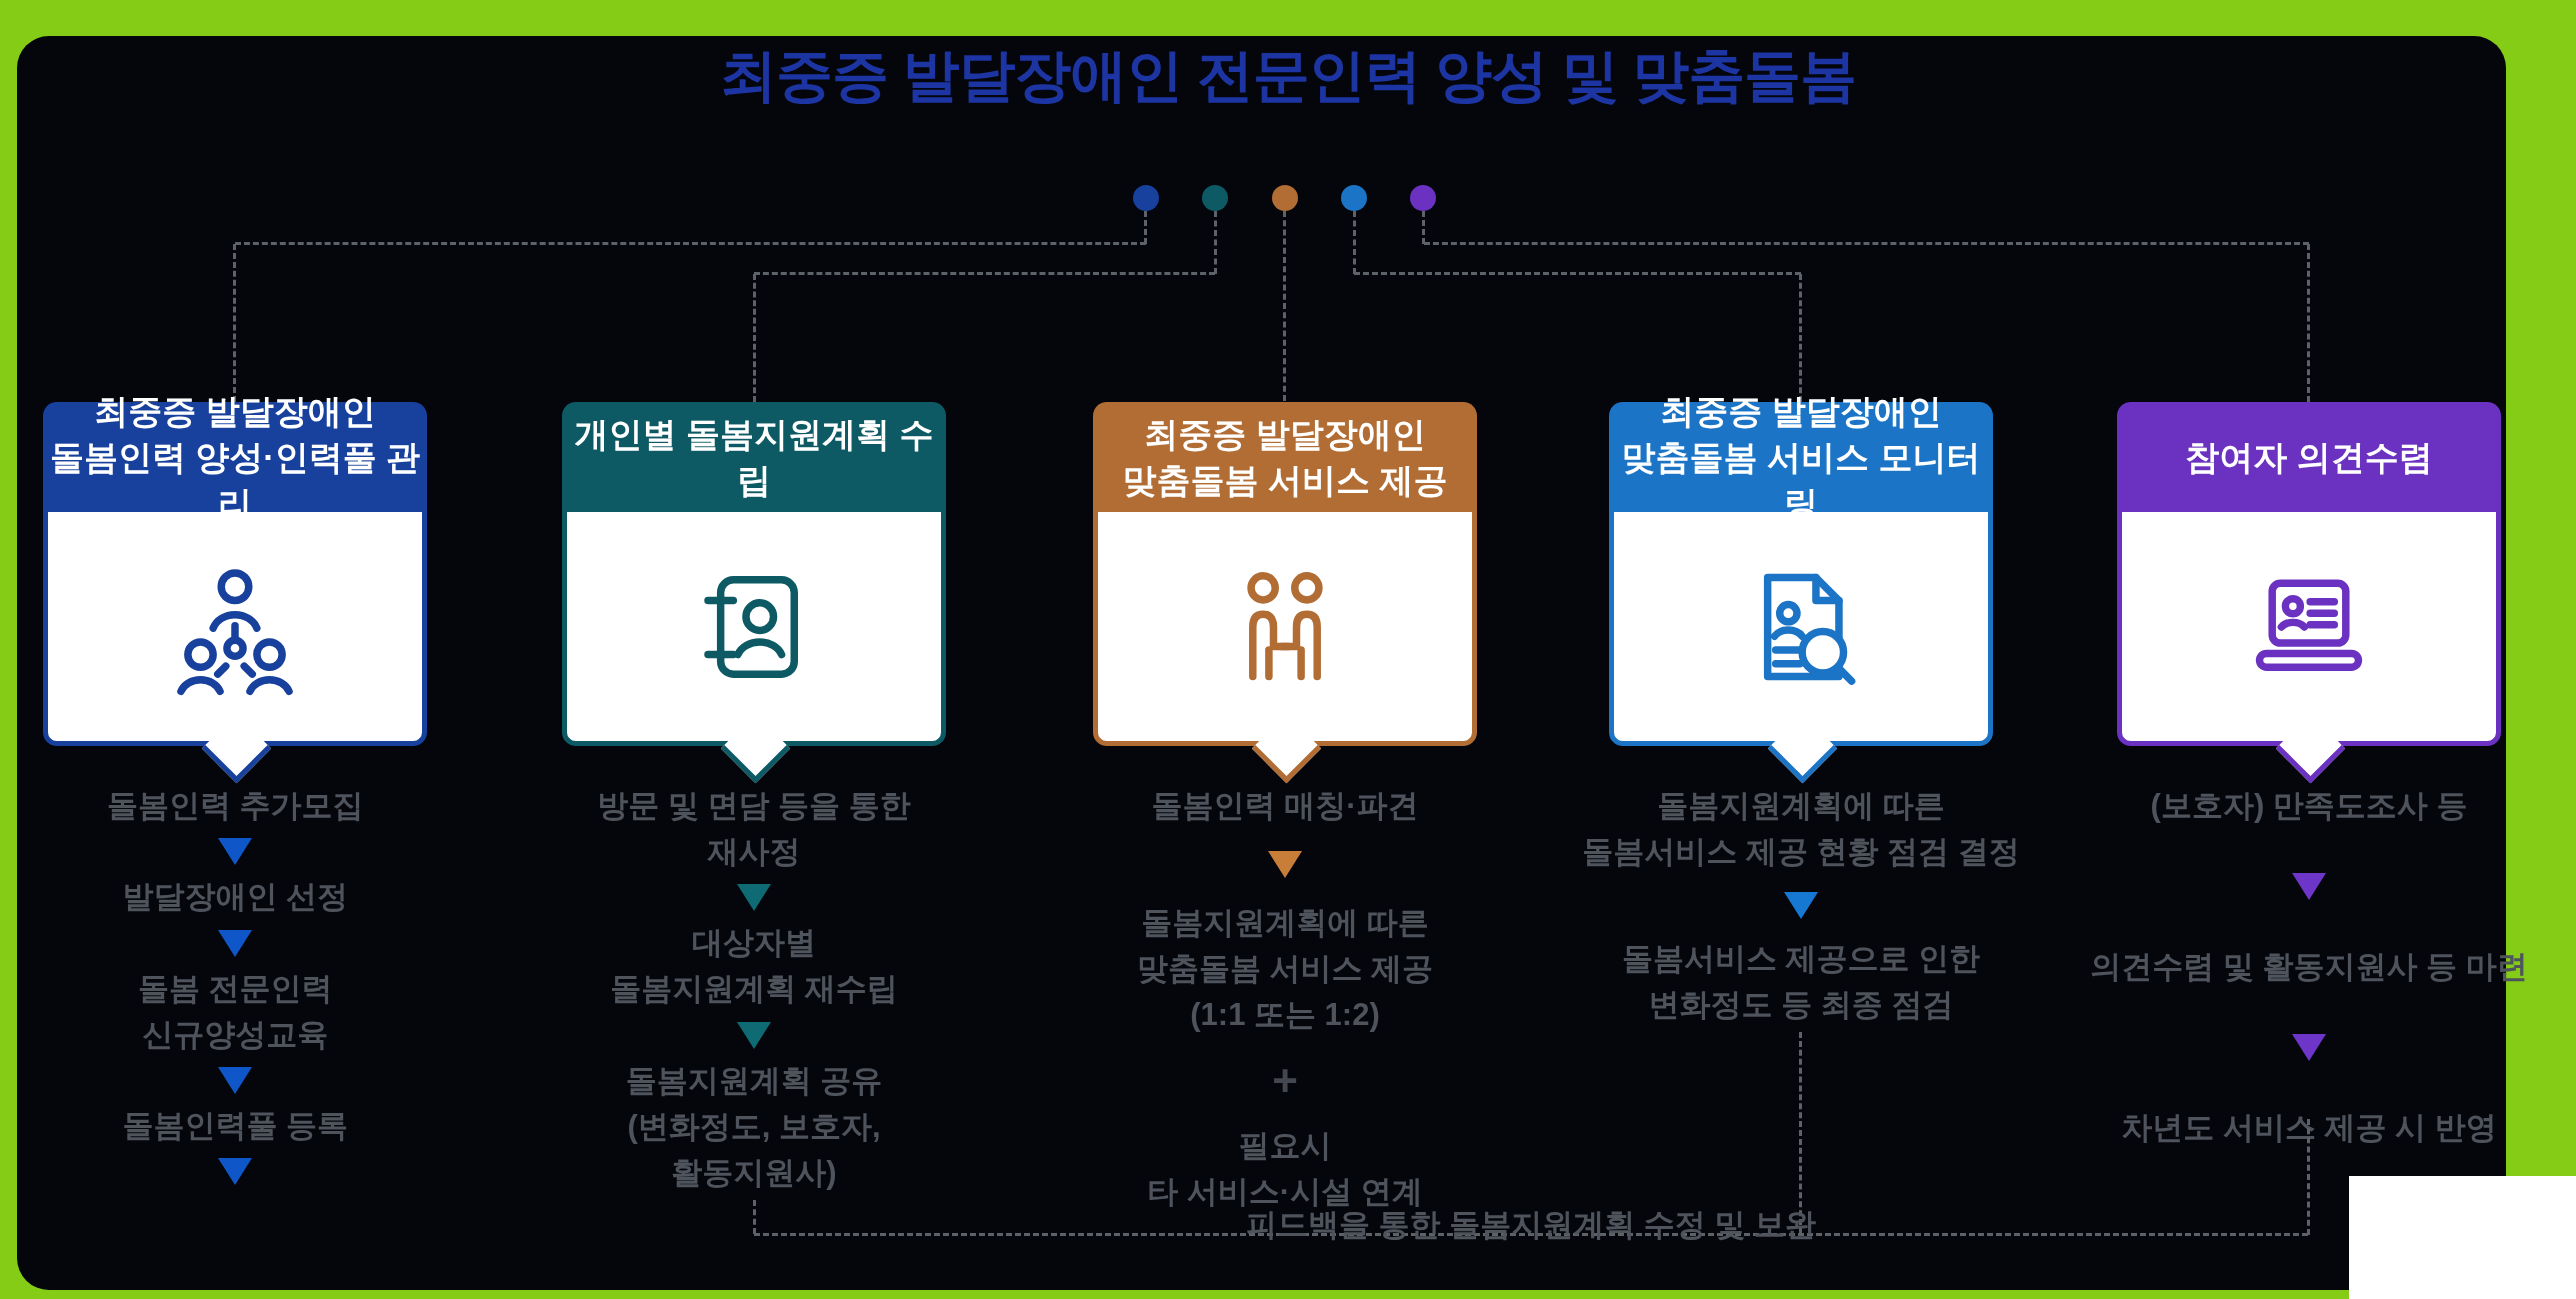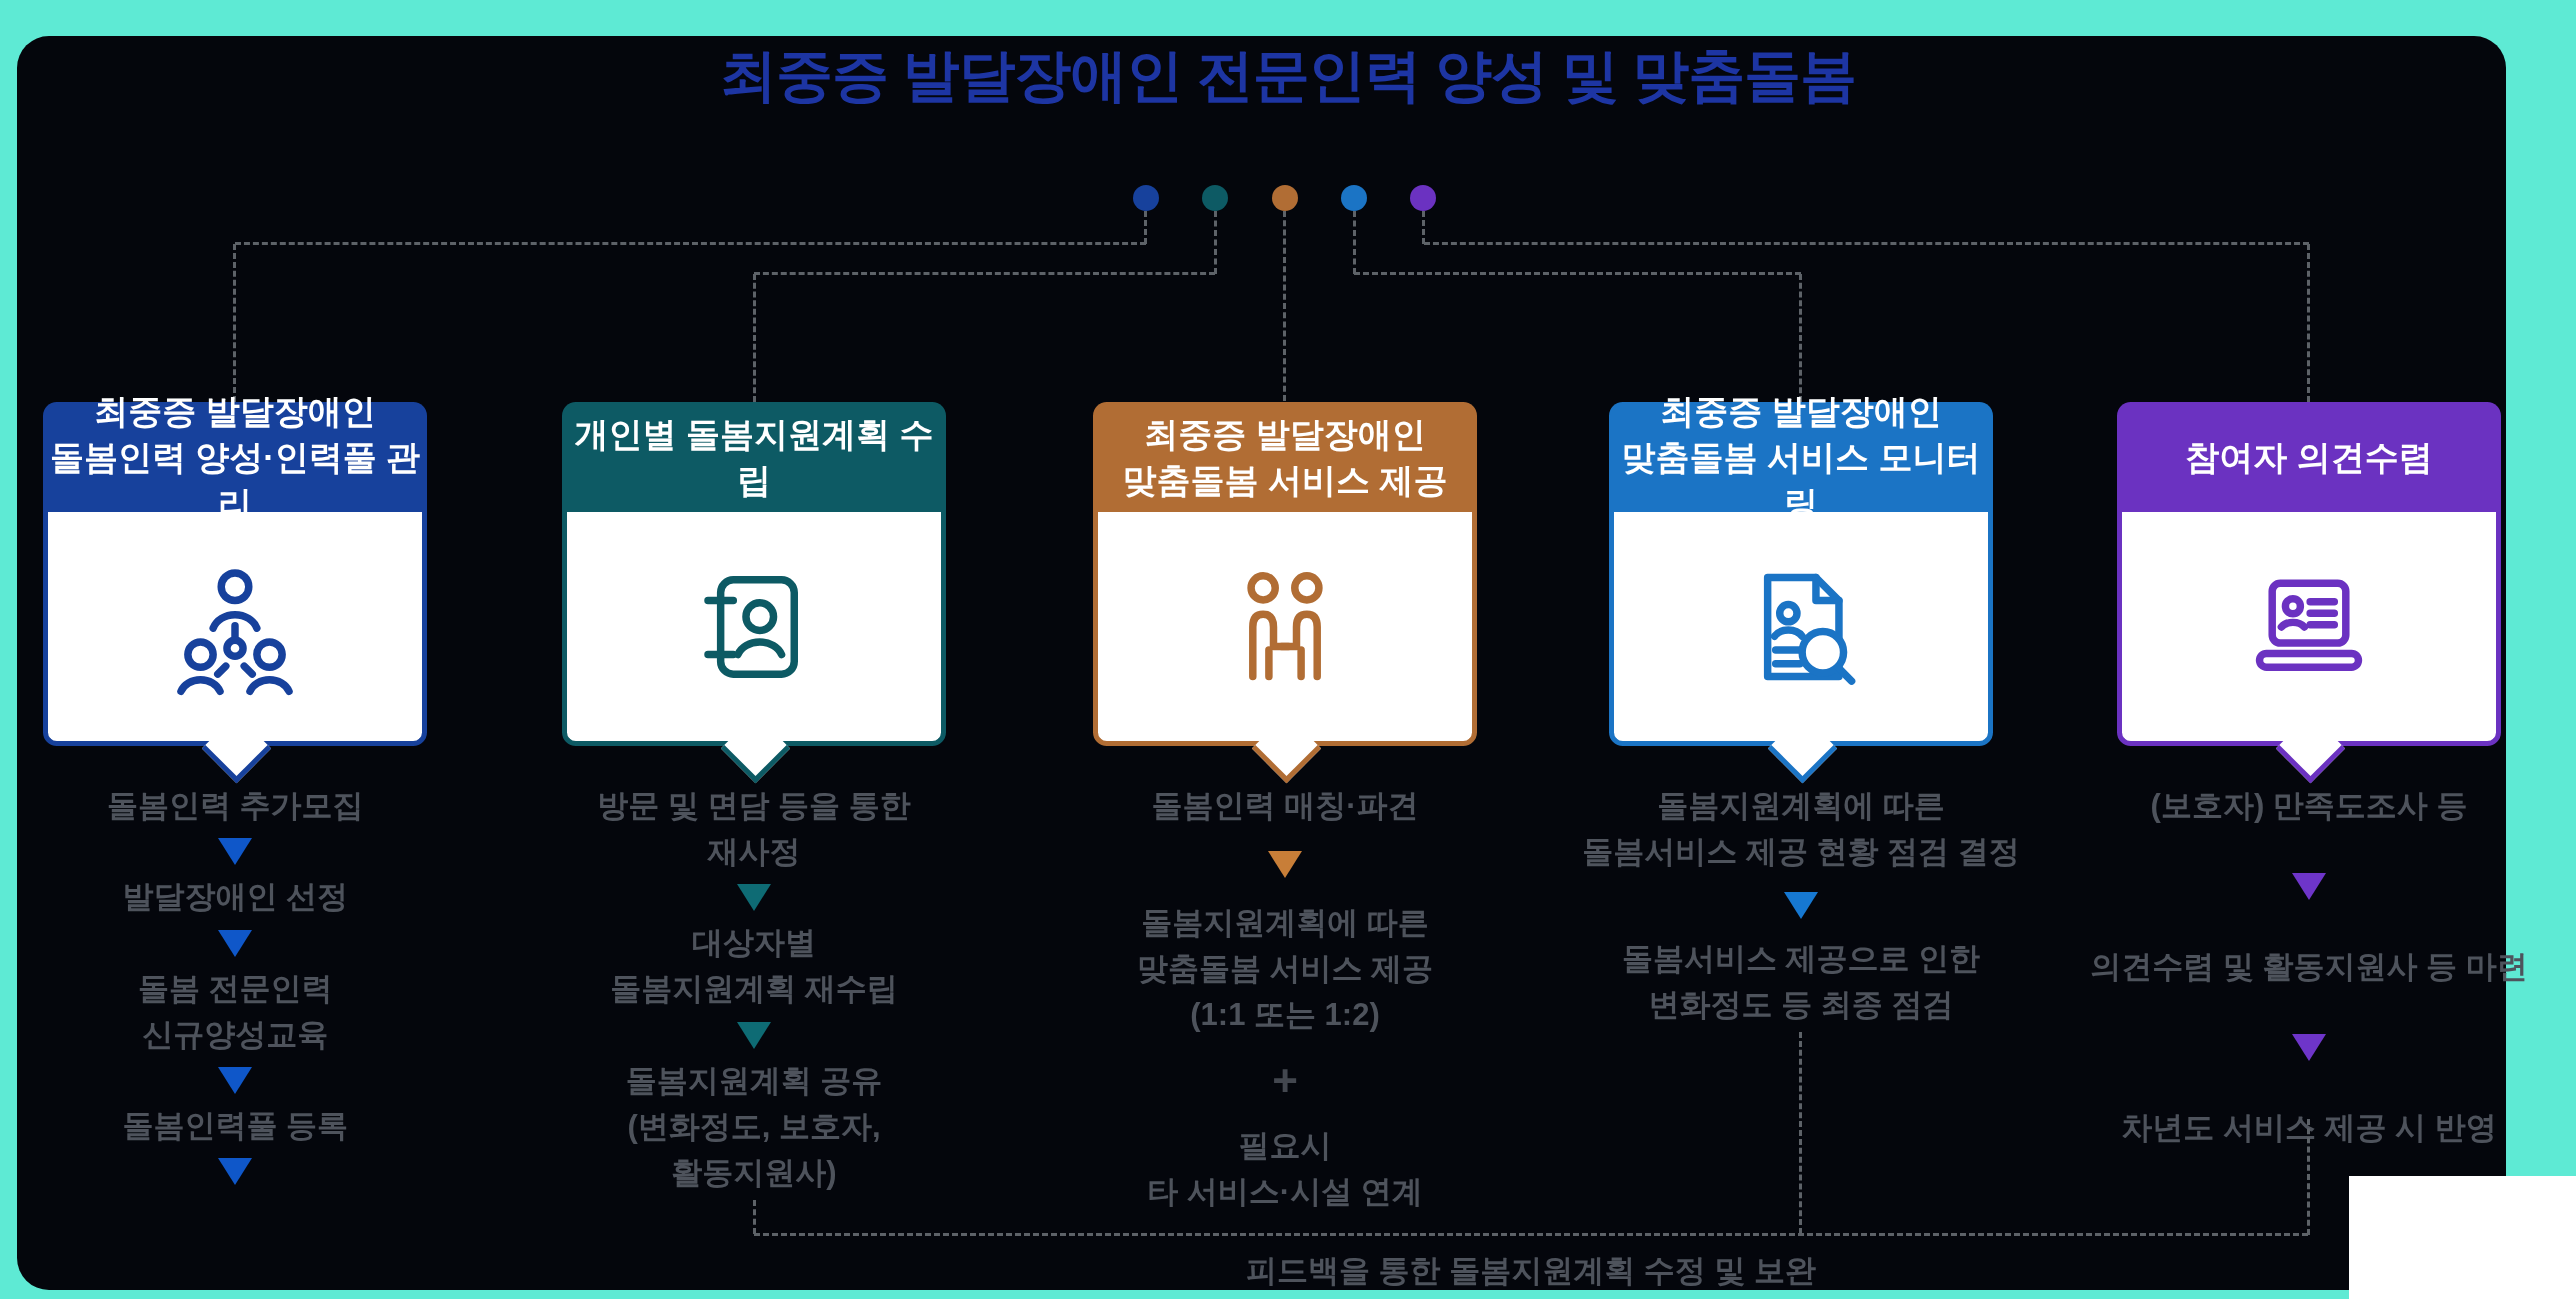--- a/index.html
+++ b/index.html
@@ -1,16 +1,16 @@
 <!DOCTYPE html>
 <html style="font-size:9.2px"><head>
 <meta charset="utf-8">
 <style>
   html,body{margin:0;padding:0;background:#ffffff;font-family:"Liberation Sans",sans-serif;}
-  .page{position:relative;width:2576px;height:1300px;background:#5eead4;overflow:hidden;}
+  .page{position:relative;width:2576px;height:1300px;background:#84cc16;overflow:hidden;}
   .panel{position:absolute;left:17px;top:36px;width:2489px;height:1254px;background:#04060c;border-radius:32px;}
   .notch{position:absolute;left:2349px;top:1176px;width:227px;height:124px;background:#ffffff;z-index:2;}
   .title{position:absolute;left:0;top:38px;width:100%;text-align:center;font-size:57px;font-weight:800;letter-spacing:-1.1px;z-index:3;}
   
   .dot{position:absolute;width:26px;height:26px;border-radius:50%;z-index:3;}
   .dash-v{position:absolute;width:0;border-left:3.4px dashed #5d6268;z-index:3;}
   .dash-h{position:absolute;height:0;border-top:3.4px dashed #5d6268;z-index:3;}
   
   .card{position:absolute;top:402px;width:384px;height:361px;z-index:3;}
   .chd{position:relative;width:100%;height:110px;border-radius:13.8px 13.8px 0 0;display:flex;align-items:center;justify-content:center;
@@ -19,21 +19,21 @@
          border-top:none;border-radius:0 0 13.8px 13.8px;box-sizing:border-box;display:flex;align-items:center;justify-content:center;color:var(--c);}
   .ptr{position:absolute;left:169px;top:322px;width:44px;height:44px;background:#fff;transform:rotate(45deg);
        border-right:5.7px solid var(--c);border-bottom:5.7px solid var(--c);z-index:4;}
   .icon{width:138px;height:138px;}
   
   .stepcol{position:absolute;top:783px;width:482px;display:flex;flex-direction:column;align-items:center;z-index:3;
            font-size:31px;line-height:46px;color:#4e535c;text-align:center;white-space:pre-line;font-weight:600;}
   .g16{row-gap:9.2px;} .g24{row-gap:22px;} .g30{row-gap:17px;} .g60{row-gap:44px;}
   .arr{width:0;height:0;border-left:17px solid transparent;border-right:17px solid transparent;border-top:27.5px solid var(--c);}
   .plus{font-size:44px;line-height:41px;font-weight:700;color:#43474f;}
-  .feedback{position:absolute;left:754px;top:1250px;width:1554px;text-align:center;font-size:31px;font-weight:600;color:#4e535c;z-index:3;}
+  .feedback{position:absolute;left:754px;top:1204px;width:1554px;text-align:center;font-size:31px;font-weight:600;color:#4e535c;z-index:3;}
 </style>
 </head>
 <body>
 
 <div class="page">
   <div class="panel"></div>
   <div class="notch"></div>
 
   <div class="title" style="color: rgb(29, 53, 163);">최중증 발달장애인 전문인력 양성 및 맞춤돌봄</div>
 

